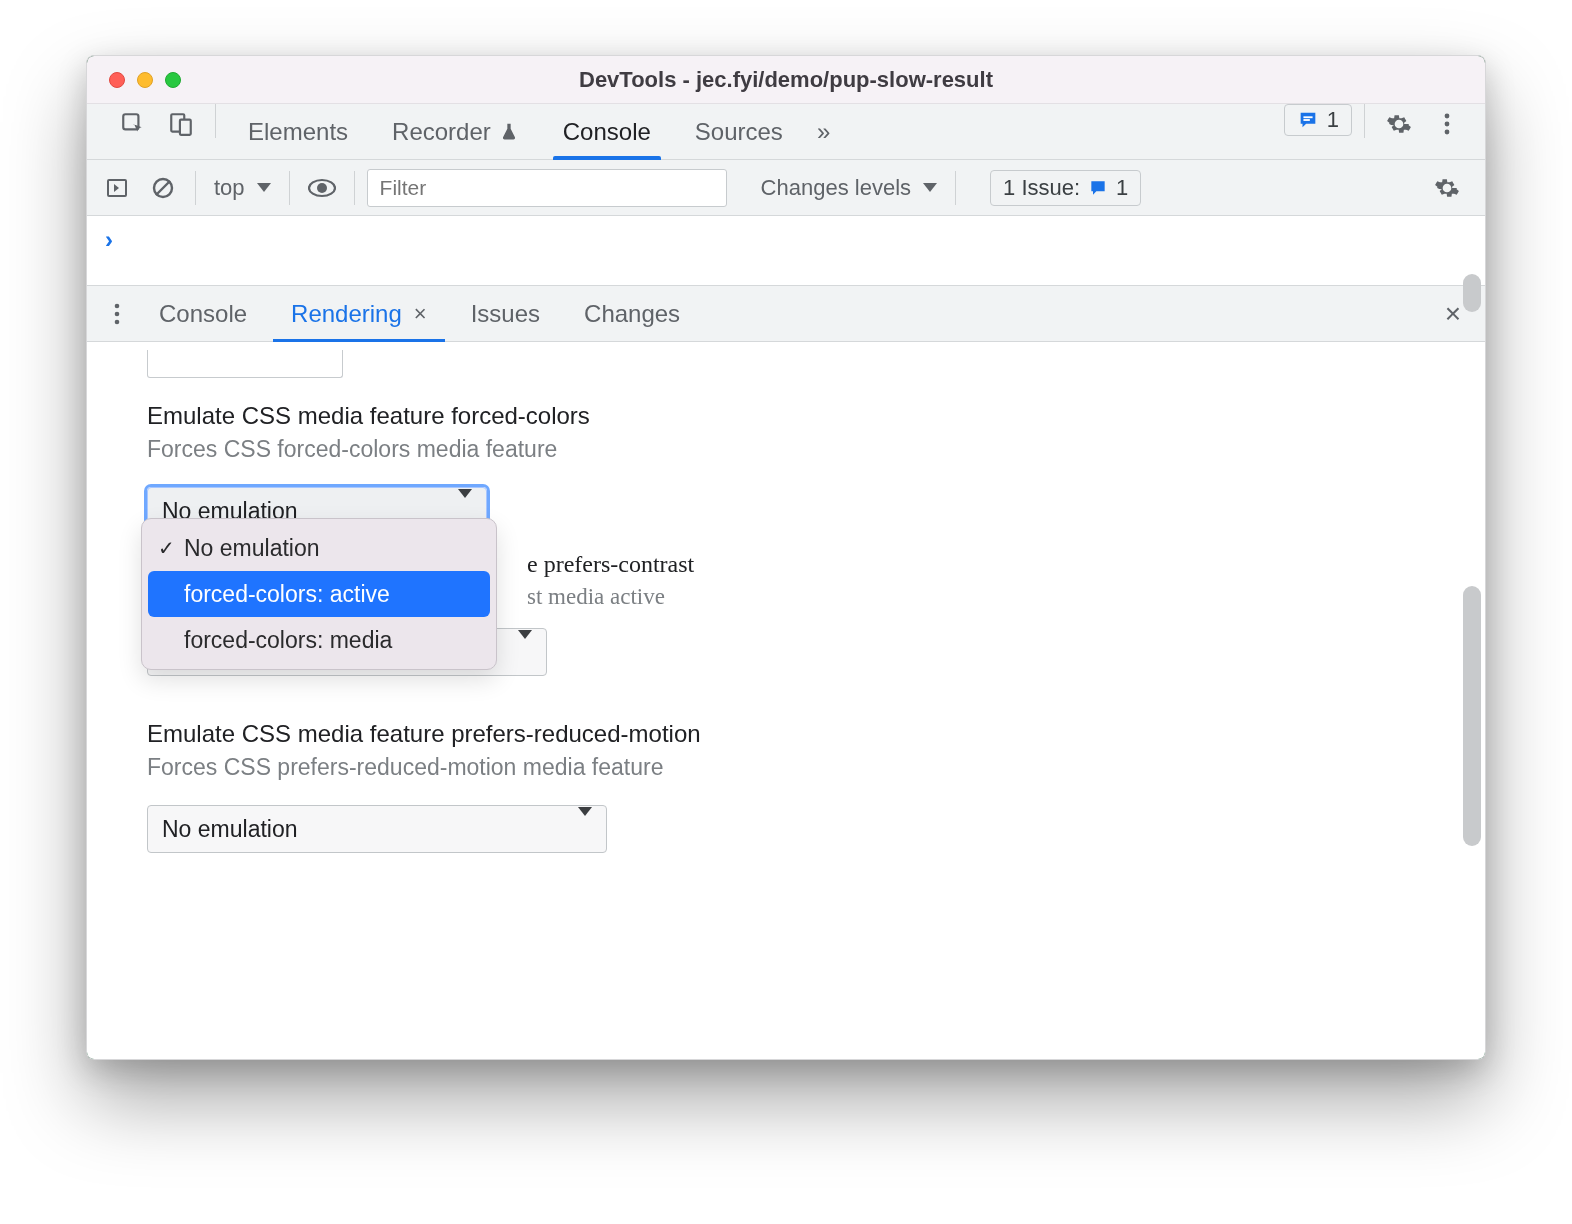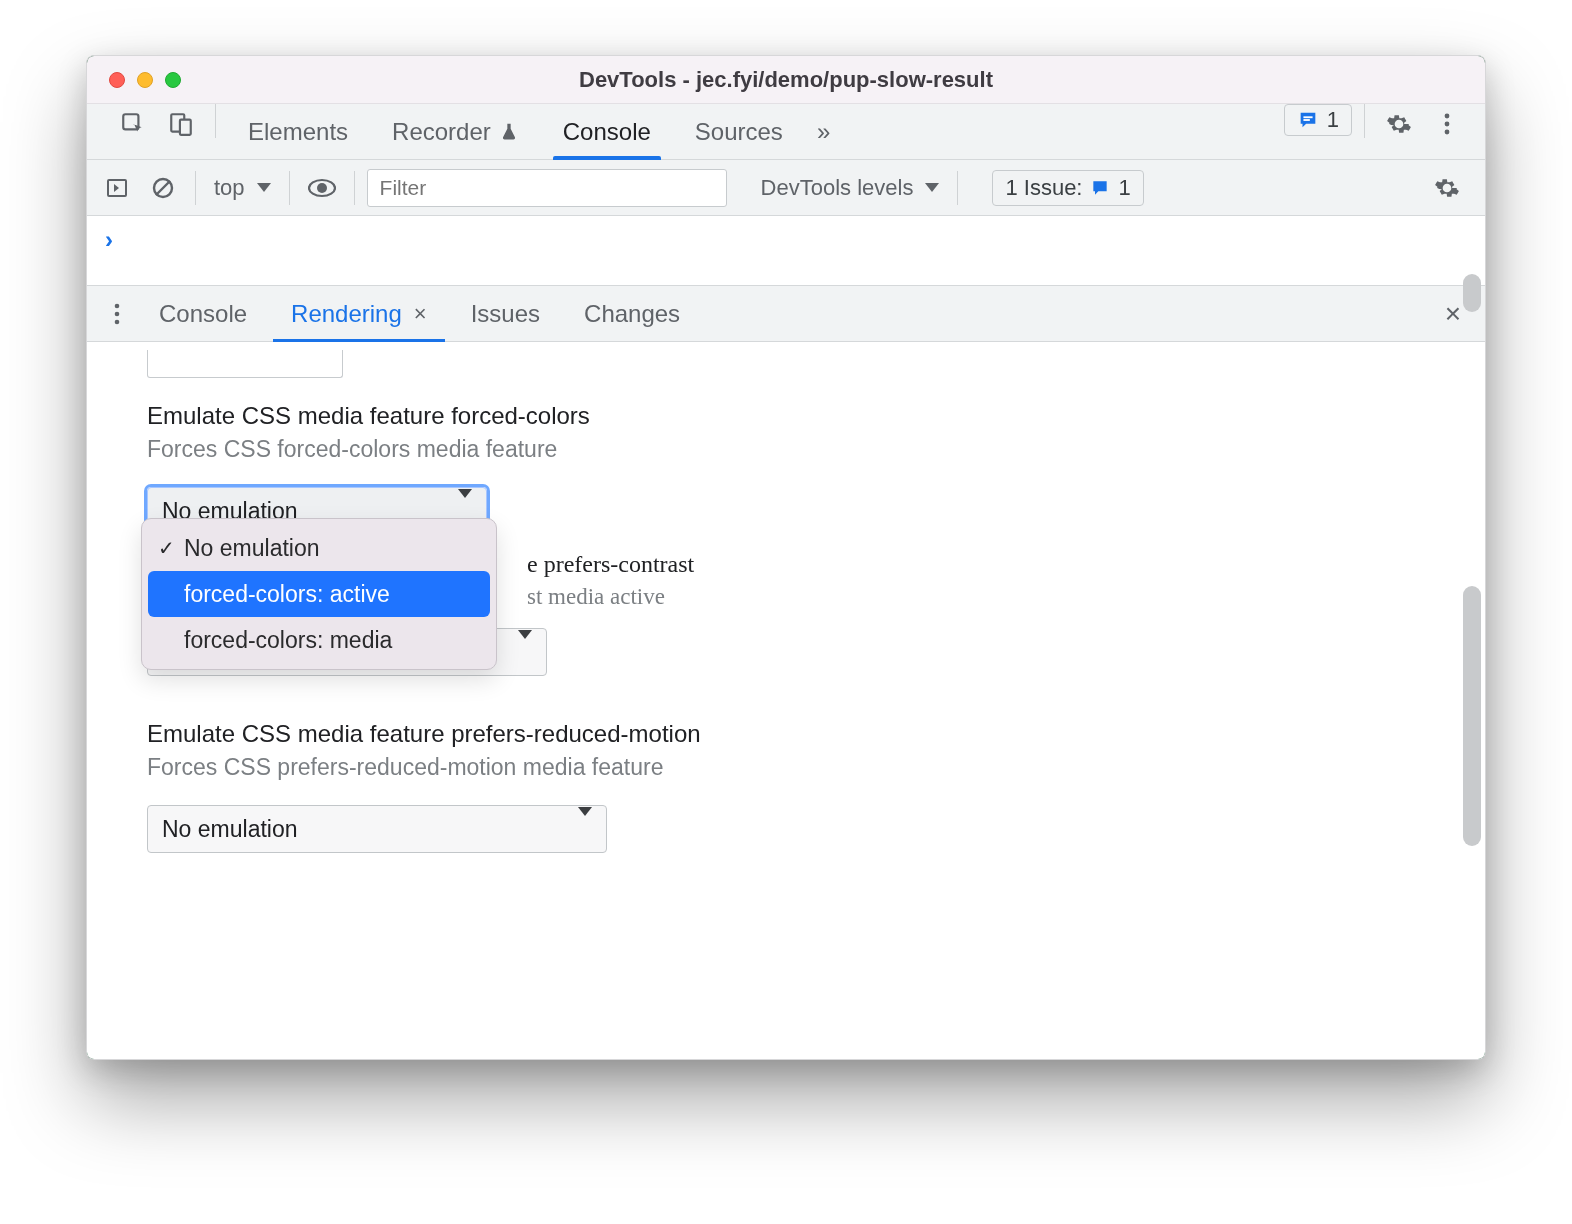--- a/index.html
+++ b/index.html
@@ -358,21 +358,21 @@
       <div class="cb-divider"></div>
       <div class="cb-iconbtn">
         <svg width="28" height="20" viewBox="0 0 28 20" fill="#5f6368">
             <ellipse cx="14" cy="10" rx="13" ry="8" fill="none" stroke="#5f6368" stroke-width="2.2"></ellipse>
             <circle cx="14" cy="10" r="5"></circle>
           </svg>
       </div>
       <div class="cb-divider"></div>
       <input class="cb-filter" placeholder="Filter" style="">
       <div class="cb-select levels">
-        <span>DevTools levels</span>
+        <span>Changes levels</span>
         <span class="triangle-down"></span>
       </div>
       <div class="cb-divider"></div>
       <div class="cb-issues">
         <span>1 Issue:</span>
         <span class="blue">
           <svg width="20" height="20" viewBox="0 0 24 24" fill="#1a73e8">
               <path d="M4 4h16v12H10l-4 4v-4H4z"></path>
             </svg>
         </span>

